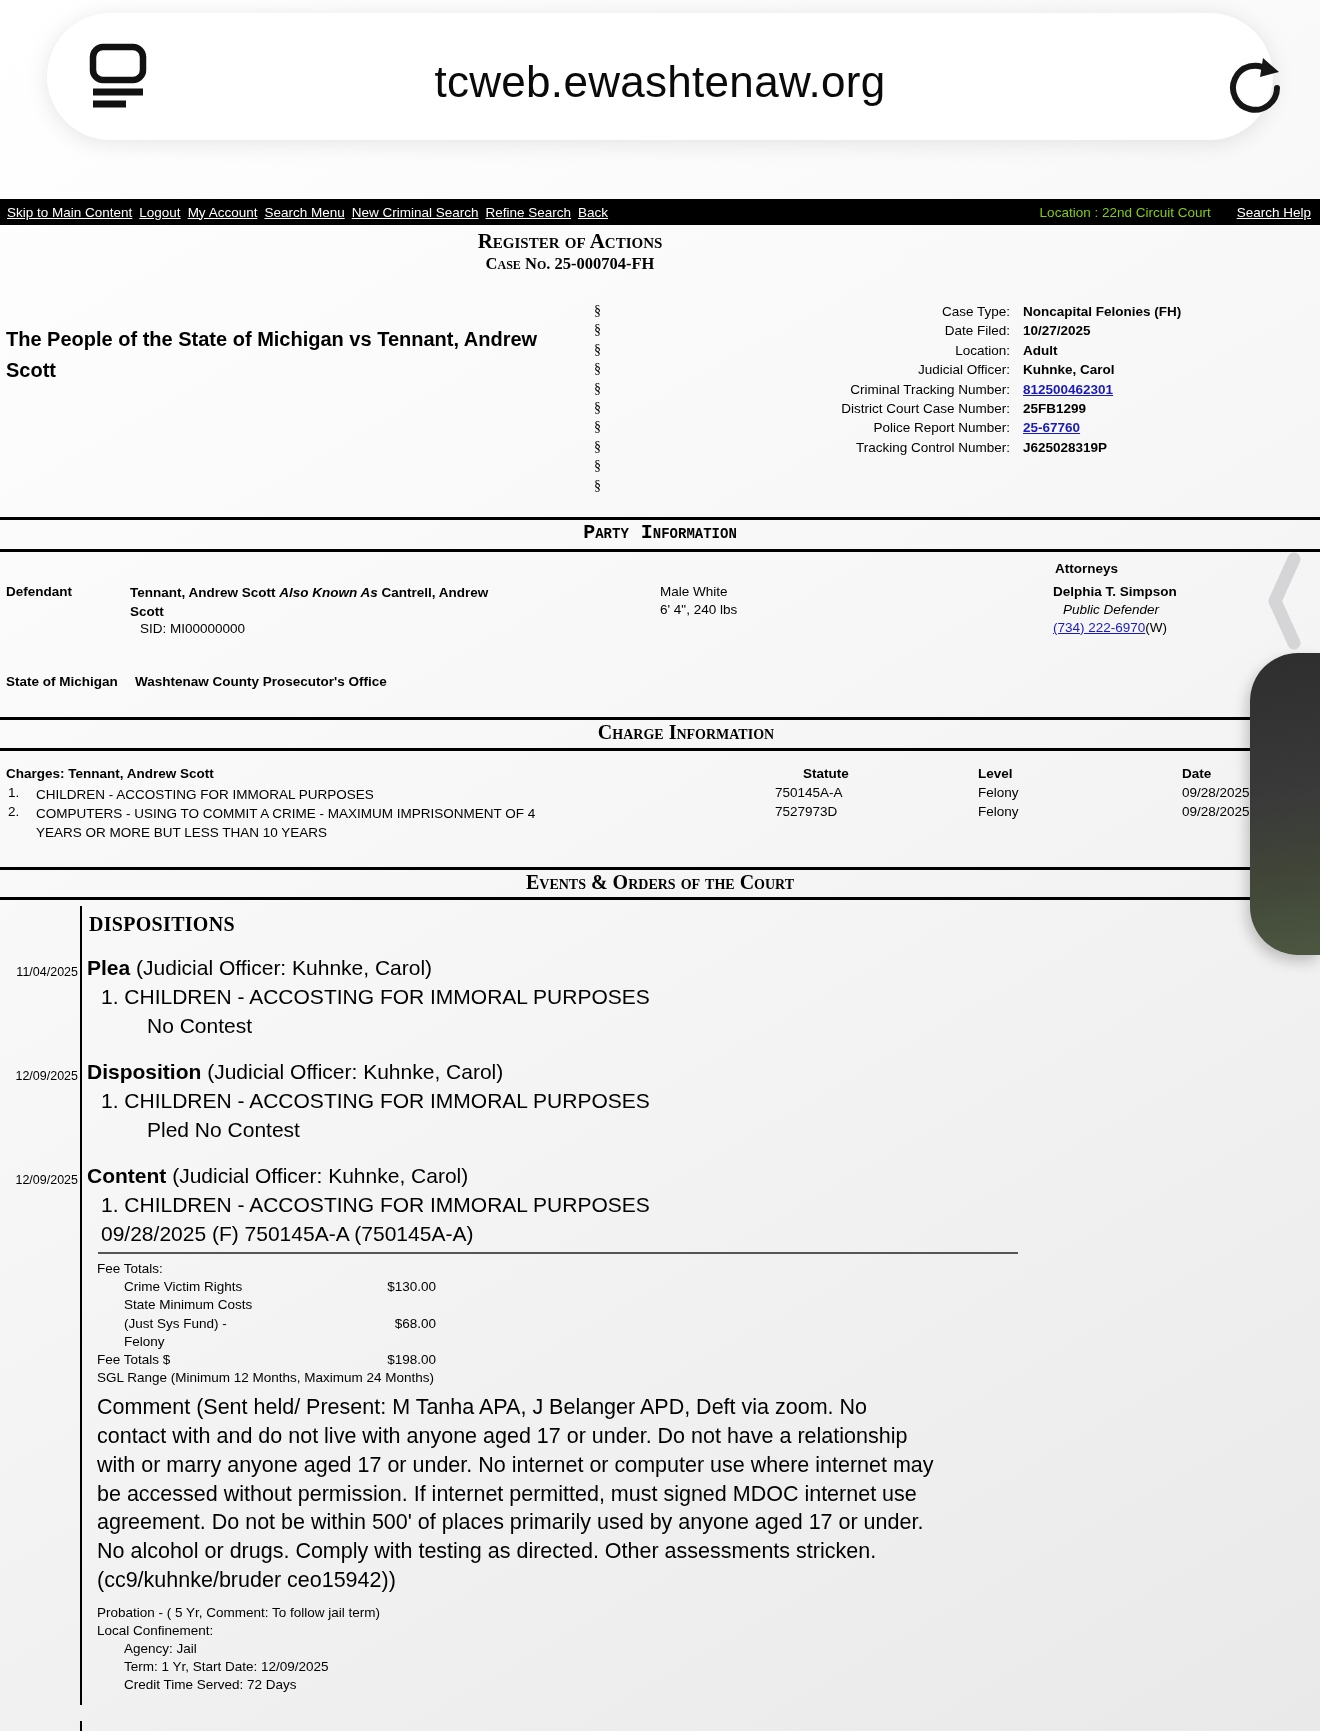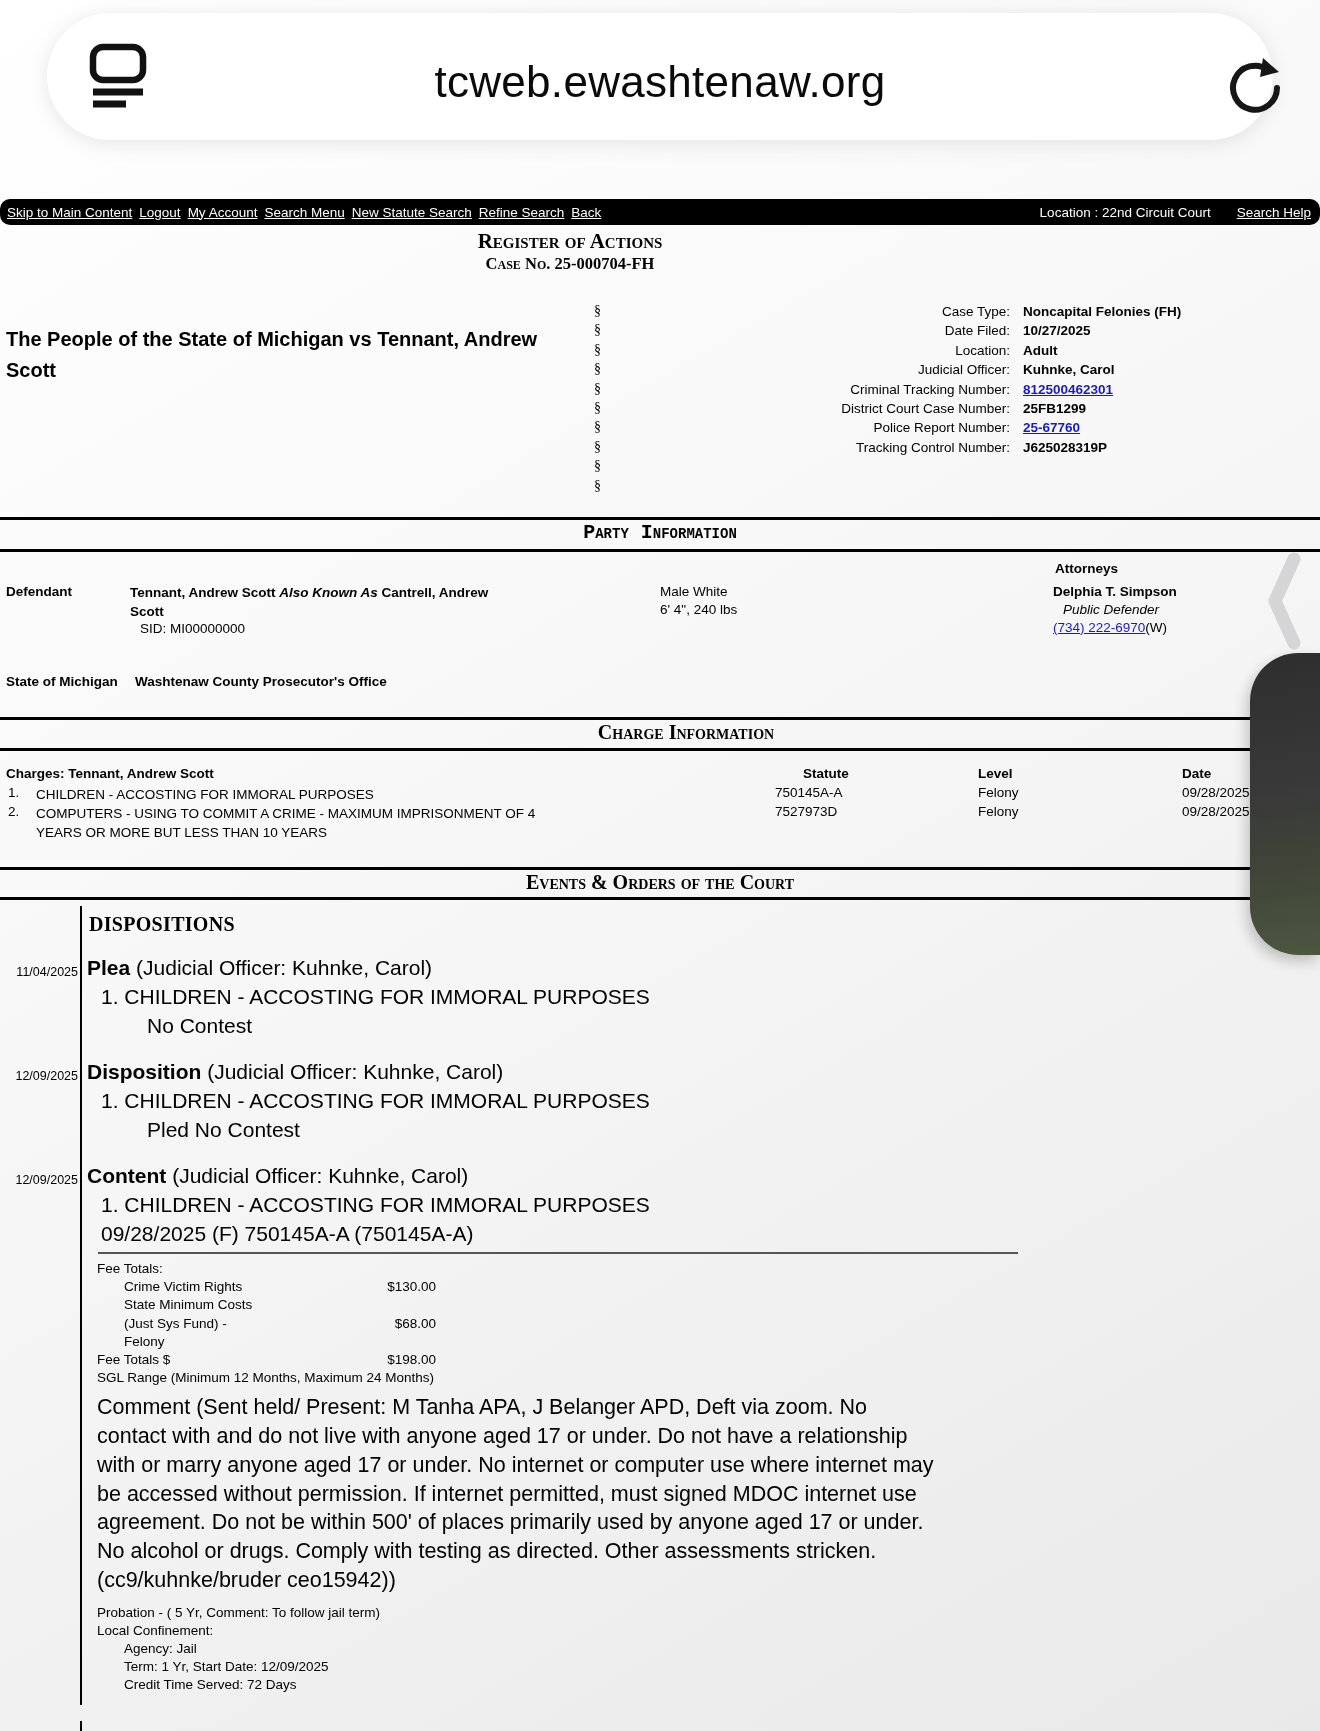--- a/index.html
+++ b/index.html
@@ -9,25 +9,25 @@
 
   
   .pill{position:absolute;left:47px;top:13px;width:1226px;height:127px;border-radius:64px;
     background:#fff;box-shadow:0 3px 22px rgba(0,0,0,0.10);}
   .url{position:absolute;left:0;right:0;top:44px;text-align:center;font-size:44px;
     letter-spacing:0.3px;color:#0a0a0a;}
   .icon-abs{position:absolute;}
 
   
   .navbar{position:absolute;top:199px;left:0;width:1320px;height:26px;background:#000;
-    color:#fff;font-size:13.5px;display:flex;align-items:center;box-sizing:border-box;border-radius:10px;}
+    color:#fff;font-size:13.5px;display:flex;align-items:center;box-sizing:border-box;}
   .nav-left{display:flex;gap:7px;padding-left:7px;white-space:nowrap;}
   .nav-right{margin-left:auto;display:flex;gap:26px;padding-right:9px;white-space:nowrap;}
   .navlink{color:#fff;text-decoration:underline;cursor:pointer;}
-  .navplain{color:#ffffff;}
+  .navplain{color:#84cc16;}
 
   
   .serifhead{font-family:"Liberation Serif",serif;font-weight:bold;font-variant:small-caps;}
   .page-title{position:absolute;top:229px;left:0;width:1140px;text-align:center;font-size:21px;}
   .case-no{position:absolute;top:254px;left:0;width:1140px;text-align:center;font-size:16.5px;}
 
   
   .caption{position:absolute;left:6px;top:303px;width:580px;font-size:20px;font-weight:bold;line-height:31px;margin-top:21px;}
   .symbols{position:absolute;left:594px;top:301px;font-family:"Liberation Serif",serif;
     font-size:14px;line-height:19.4px;white-space:pre-line;}
@@ -96,21 +96,21 @@
       </svg>
     </span>
   </div>
 
   <div class="navbar">
     <div class="nav-left">
       <span class="navlink">Skip to Main Content</span>
       <span class="navlink">Logout</span>
       <span class="navlink">My Account</span>
       <span class="navlink">Search Menu</span>
-      <span class="navlink">New Statute Search</span>
+      <span class="navlink">New Criminal Search</span>
       <span class="navlink">Refine Search</span>
       <span class="navlink">Back</span>
     </div>
     <div class="nav-right">
       <span class="navplain">Location : 22nd Circuit Court</span>
       <span class="navlink">Search Help</span>
     </div>
   </div>
 
   <div class="page-title serifhead">Register of Actions</div>

